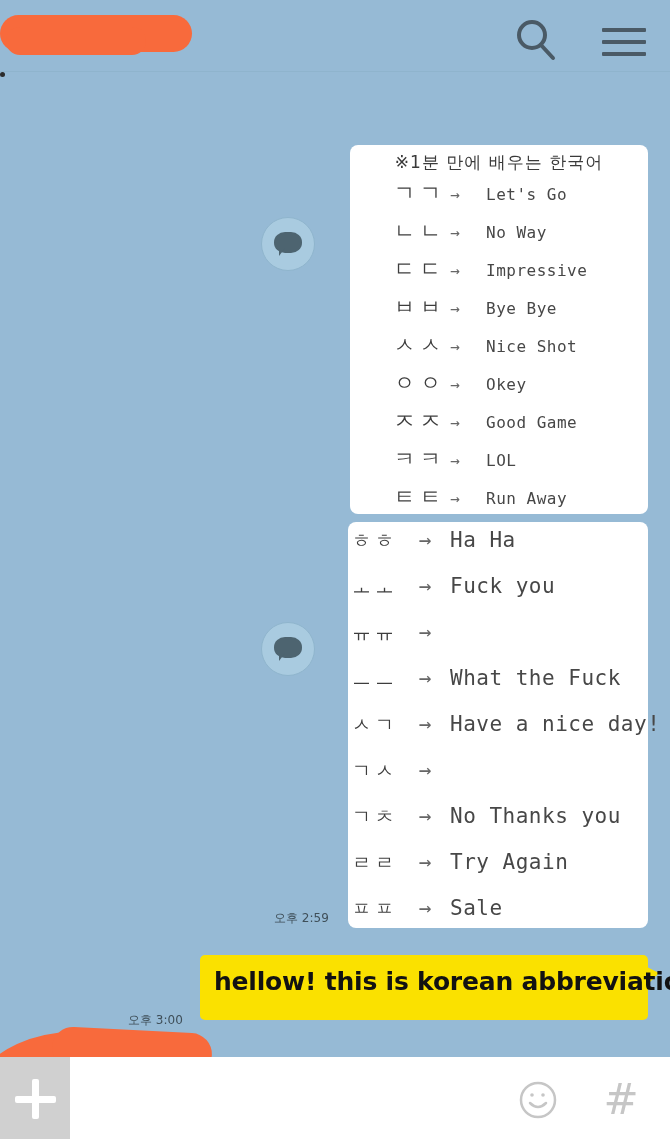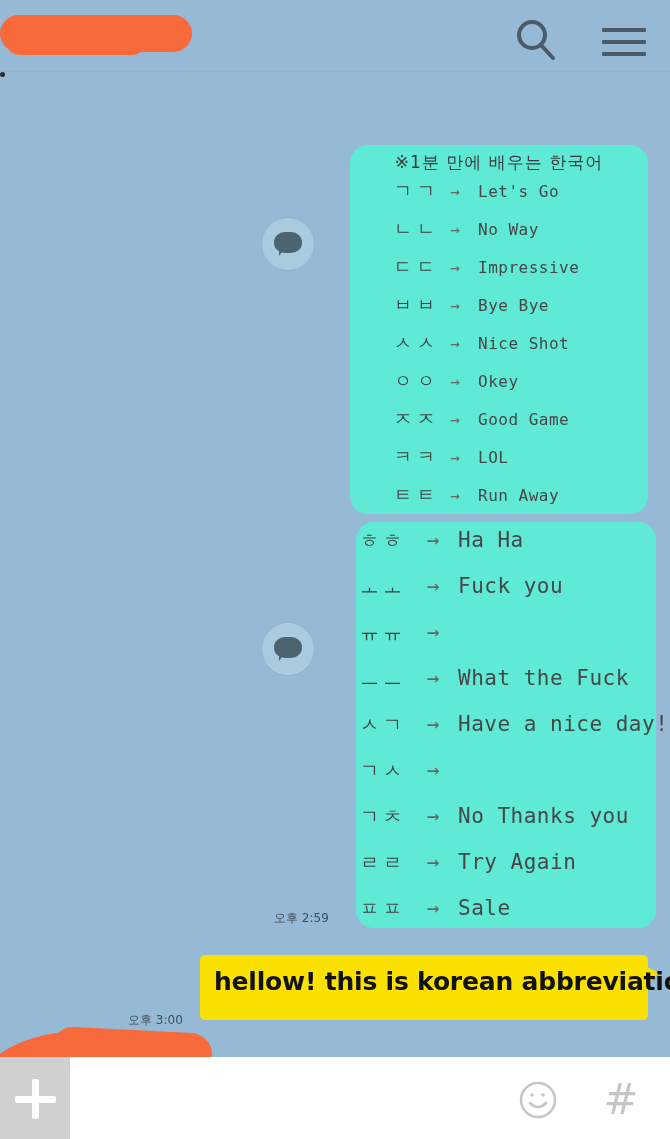--- a/index.html
+++ b/index.html
@@ -92,22 +92,22 @@
     content: "";
     position: absolute;
     left: 5px; top: 16px;
     width: 0; height: 0;
     border-left: 6px solid #4d6470;
     border-bottom: 8px solid transparent;
   }
 
   .msg-bubble {
     position: absolute;
-    background: #5eead4;
-    border-radius: 18px;
+    background: #ffffff;
+    border-radius: 8px;
   }
   .line {
     display: flex;
     align-items: baseline;
     white-space: nowrap;
     font-family: "DejaVu Sans Mono", monospace;
     color: #4a4a4a;
   }
   .line .ko {
     display: inline-block;
@@ -141,28 +141,28 @@
     letter-spacing: 1px;
   }
   #bubble-1 .rows {
     position: absolute;
     left: 44px; top: 34px;
   }
   #bubble-1 .line {
     height: 38px;
     font-size: 16px;
   }
-  #bubble-1 .line .ko { width: 46px; letter-spacing: 5px; font-size: 18px;}
+  #bubble-1 .line .ko { width: 46px; letter-spacing: 5px; font-size: 21px;}
   #bubble-1 .line .arrow { width: 30px; }
-  #bubble-1 .line .en { padding-left: 8px; letter-spacing: 0.5px; }
+  #bubble-1 .line .en { padding-left: 8px; letter-spacing: 0.5px; margin-left: 8px; }
 
   
   #bubble-2 {
     left: 348px; top: 450px;
-    width: 300px; height: 406px; margin-left: 8px;
+    width: 300px; height: 406px;
   }
   #bubble-2 .rows {
     position: absolute;
     left: 4px; top: 6px;
   }
   #bubble-2 .line {
     height: 46px;
     font-size: 21px;
   }
   #bubble-2 .line .ko { width: 56px; letter-spacing: 4px; font-size: 19px;}

